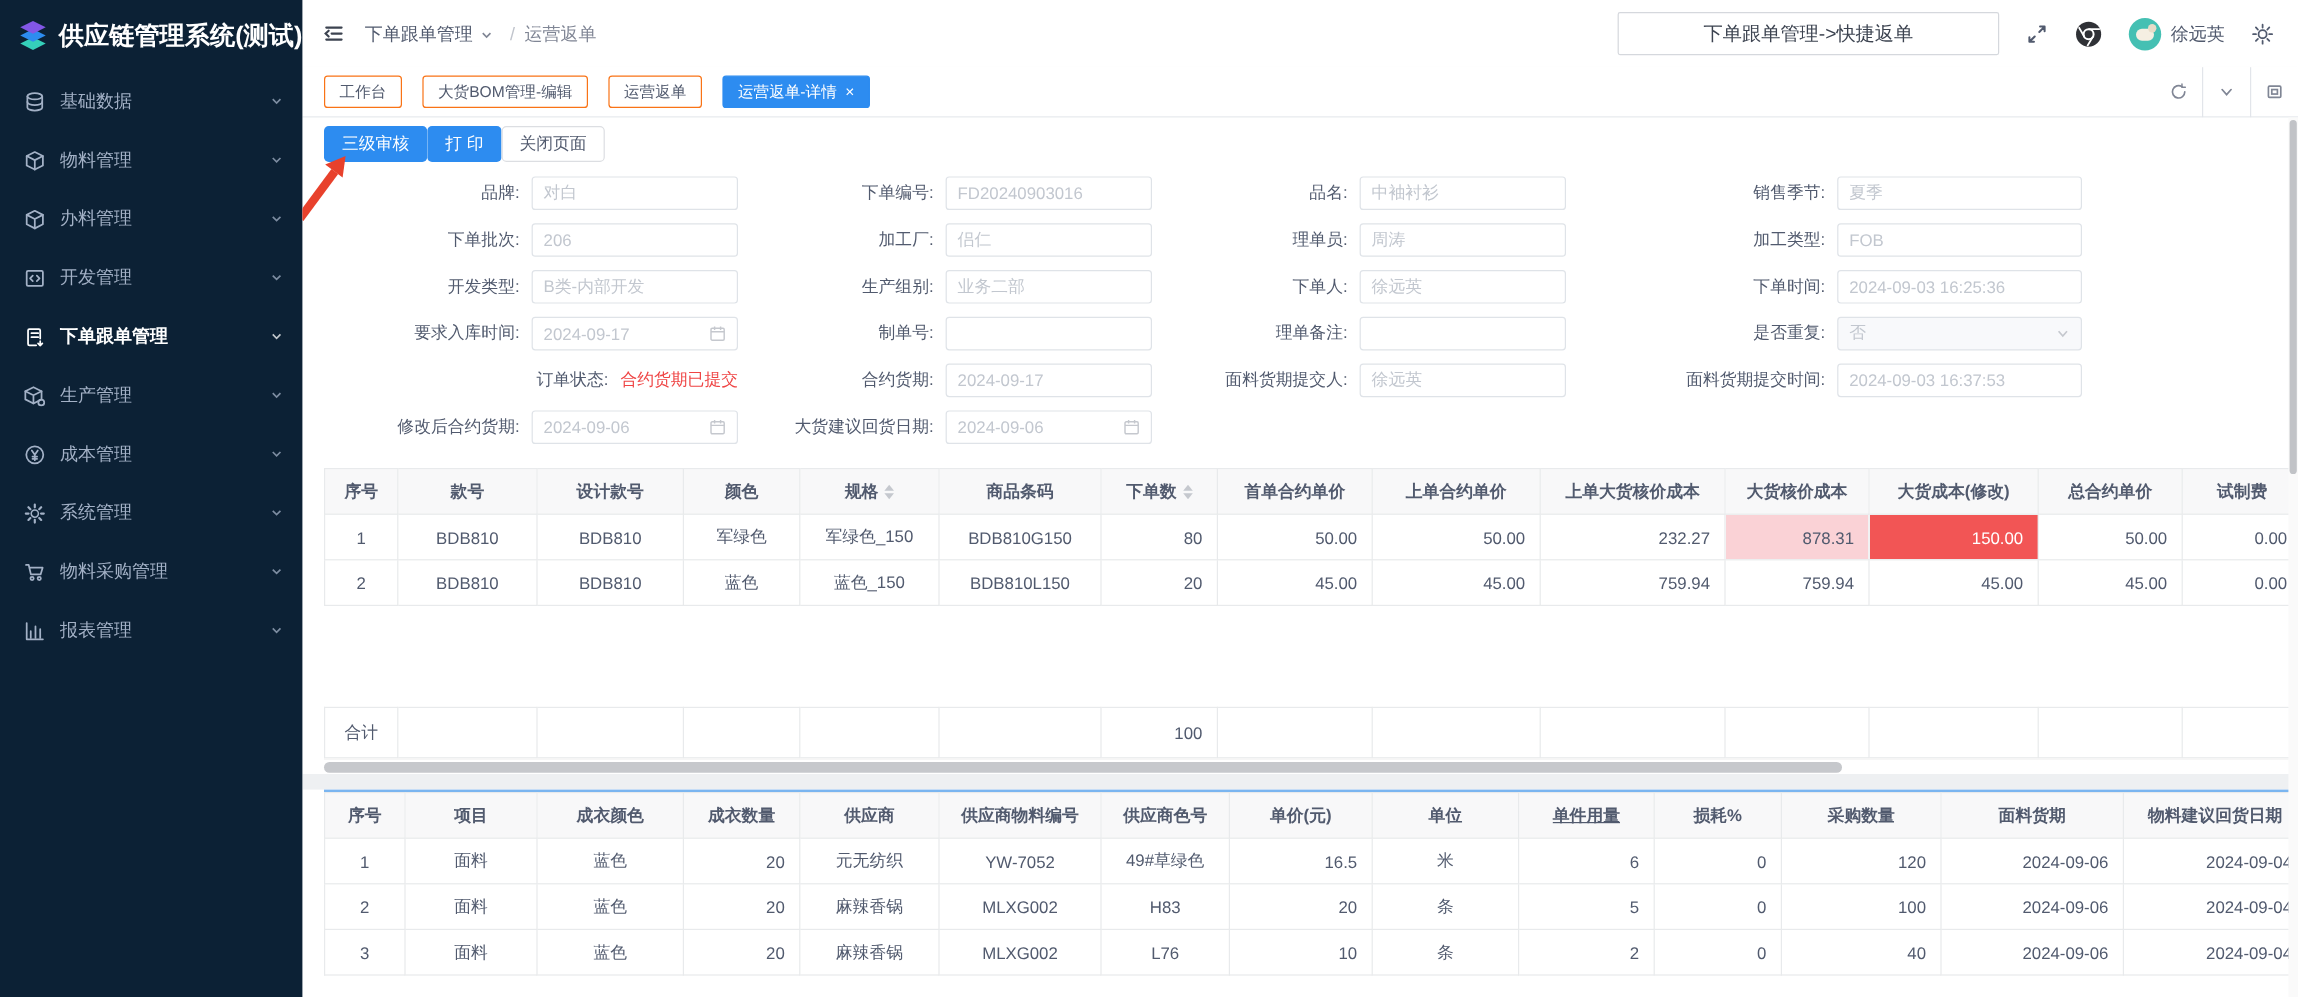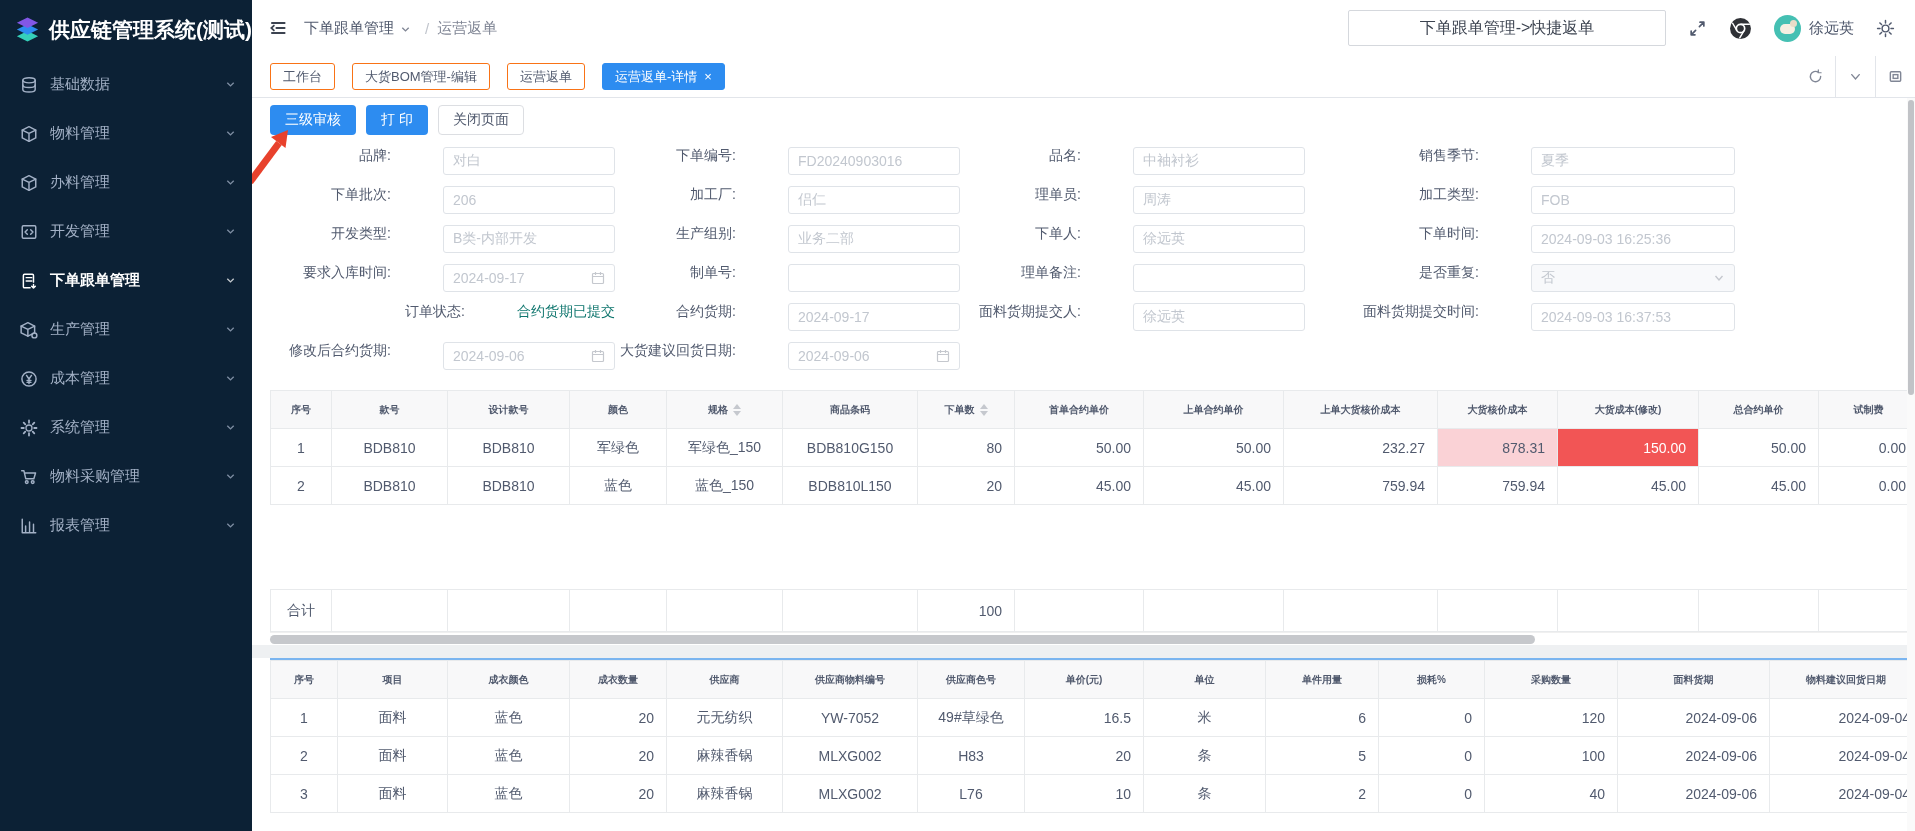--- a/index.html
+++ b/index.html
@@ -38,41 +38,41 @@
   .tab{height:27px;display:inline-flex;align-items:center;padding:0 12px;border:1px solid #f97316;border-radius:3px;margin-right:17px;font-size:13px;color:#515a6e;background:#fff;cursor:pointer;white-space:nowrap;}
   .tab.active{background:#2d8cf0;border-color:#2d8cf0;color:#fff;}
   .tab .tab-close{margin-left:7px;font-size:13px;line-height:1;cursor:pointer;}
   .tab-right{margin-left:auto;display:flex;height:42px;}
   .tb-ic{width:40px;height:42px;display:flex;align-items:center;justify-content:center;color:#808695;cursor:pointer;}
   .tb-ic + .tb-ic{border-left:1px solid #e2e5ea;}
   .tb-svg{width:15px;height:15px;stroke:#808695;fill:none;stroke-width:1.5;stroke-linecap:round;}
 
   
   .content{position:absolute;left:0;top:98px;right:0;bottom:0;background:#fff;padding:7px 0 0 18px;overflow:hidden;}
-  .toolbar{display:flex;gap:10px;margin-bottom:12px;}
+  .toolbar{display:flex;margin-bottom:12px;}
   .btn{height:30px;padding:0 14px;border-radius:4px;font-size:14px;display:inline-flex;align-items:center;border:1px solid transparent;cursor:pointer;white-space:nowrap;}
   .btn-primary{background:#2d8cf0;color:#fff;}
   .btn-default{background:#fff;border-color:#dcdee2;color:#515a6e;}
   .red-arrow{position:absolute;left:-14px;top:24px;width:62px;height:68px;z-index:9;pointer-events:none;}
 
   
   .form-grid{display:grid;grid-template-columns:345px 345px 345px 430px;row-gap:11px;margin-bottom:20px;}
-  .form-cell{display:flex;height:28px;gap:42px;}
+  .form-cell{display:flex;align-items:center;height:28px;}
   .f-label{flex:1;text-align:right;padding-right:10px;font-size:14px;color:#515a6e;white-space:nowrap;}
   .f-input{width:172px;height:28px;border:1px solid #dfe3e8;border-radius:3px;background:#fff;display:flex;align-items:center;padding:0 9px;font-size:14px;color:#c2c7cf;position:relative;}
   .form-cell:nth-child(4n) .f-input{width:204px;}
   .f-select{background:#f8f9fb;}
-  .f-text{font-size:14px;color:#0f766e;}
+  .f-text{font-size:14px;color:#ef4444;}
   .cal-ic,.sel-chev{margin-left:auto;flex-shrink:0;}
 
   
   .tbl-box{width:1648px;background:#fff;}
   table{border-collapse:collapse;table-layout:fixed;width:1648px;}
   th,td{border:1px solid #e8eaec;overflow:hidden;white-space:nowrap;}
-  th{height:38px;background:#f8f8f9;font-size:10px;font-weight:bold;color:#515a6e;text-align:center;padding:0 6px;}
+  th{height:38px;background:#f8f8f9;font-size:14px;font-weight:bold;color:#515a6e;text-align:center;padding:0 6px;}
   td{height:38px;font-size:14px;color:#515a6e;padding:0 12px;}
   td.ac{text-align:center;}
   td.ar{text-align:right;}
   td.pink{background:#fad2d6;}
   td.red{background:#f25555;color:#fff;}
   .tbl-filler{height:84px;border-left:1px solid #fff;background:#fff;}
   .sum-table td{height:42px;}
   .hscroll{height:13px;display:flex;align-items:center;background:#fff;border-top:1px solid #f0f0f0;}
   .hscroll-thumb{height:9px;width:1265px;background:#c6c8cc;border-radius:5px;}
   .section-gap{height:13px;background:#eef0f2;margin-left:-18px;width:1681px;}
@@ -538,21 +538,21 @@
               <tr>
                 <th style="width: 67px;"><span>序号</span></th>
                 <th style="width: 110px;"><span>项目</span></th>
                 <th style="width: 122px;"><span>成衣颜色</span></th>
                 <th style="width: 97px;"><span>成衣数量</span></th>
                 <th style="width: 116px;"><span>供应商</span></th>
                 <th style="width: 135px;"><span>供应商物料编号</span></th>
                 <th style="width: 107px;"><span>供应商色号</span></th>
                 <th style="width: 119px;"><span>单价(元)</span></th>
                 <th style="width: 122px;"><span>单位</span></th>
-                <th style="width: 113px;"><span>单件用量</span></th>
+                <th style="width: 113px; text-decoration: underline;"><span>单件用量</span></th>
                 <th style="width: 106px;"><span>损耗%</span></th>
                 <th style="width: 133px;"><span>采购数量</span></th>
                 <th style="width: 152px;"><span>面料货期</span></th>
                 <th style="width: 153px;"><span>物料建议回货日期</span></th>
               </tr>
             </thead>
             <tbody>
               <tr>
                 <td class="ac">1</td>
                 <td class="ac">面料</td>

